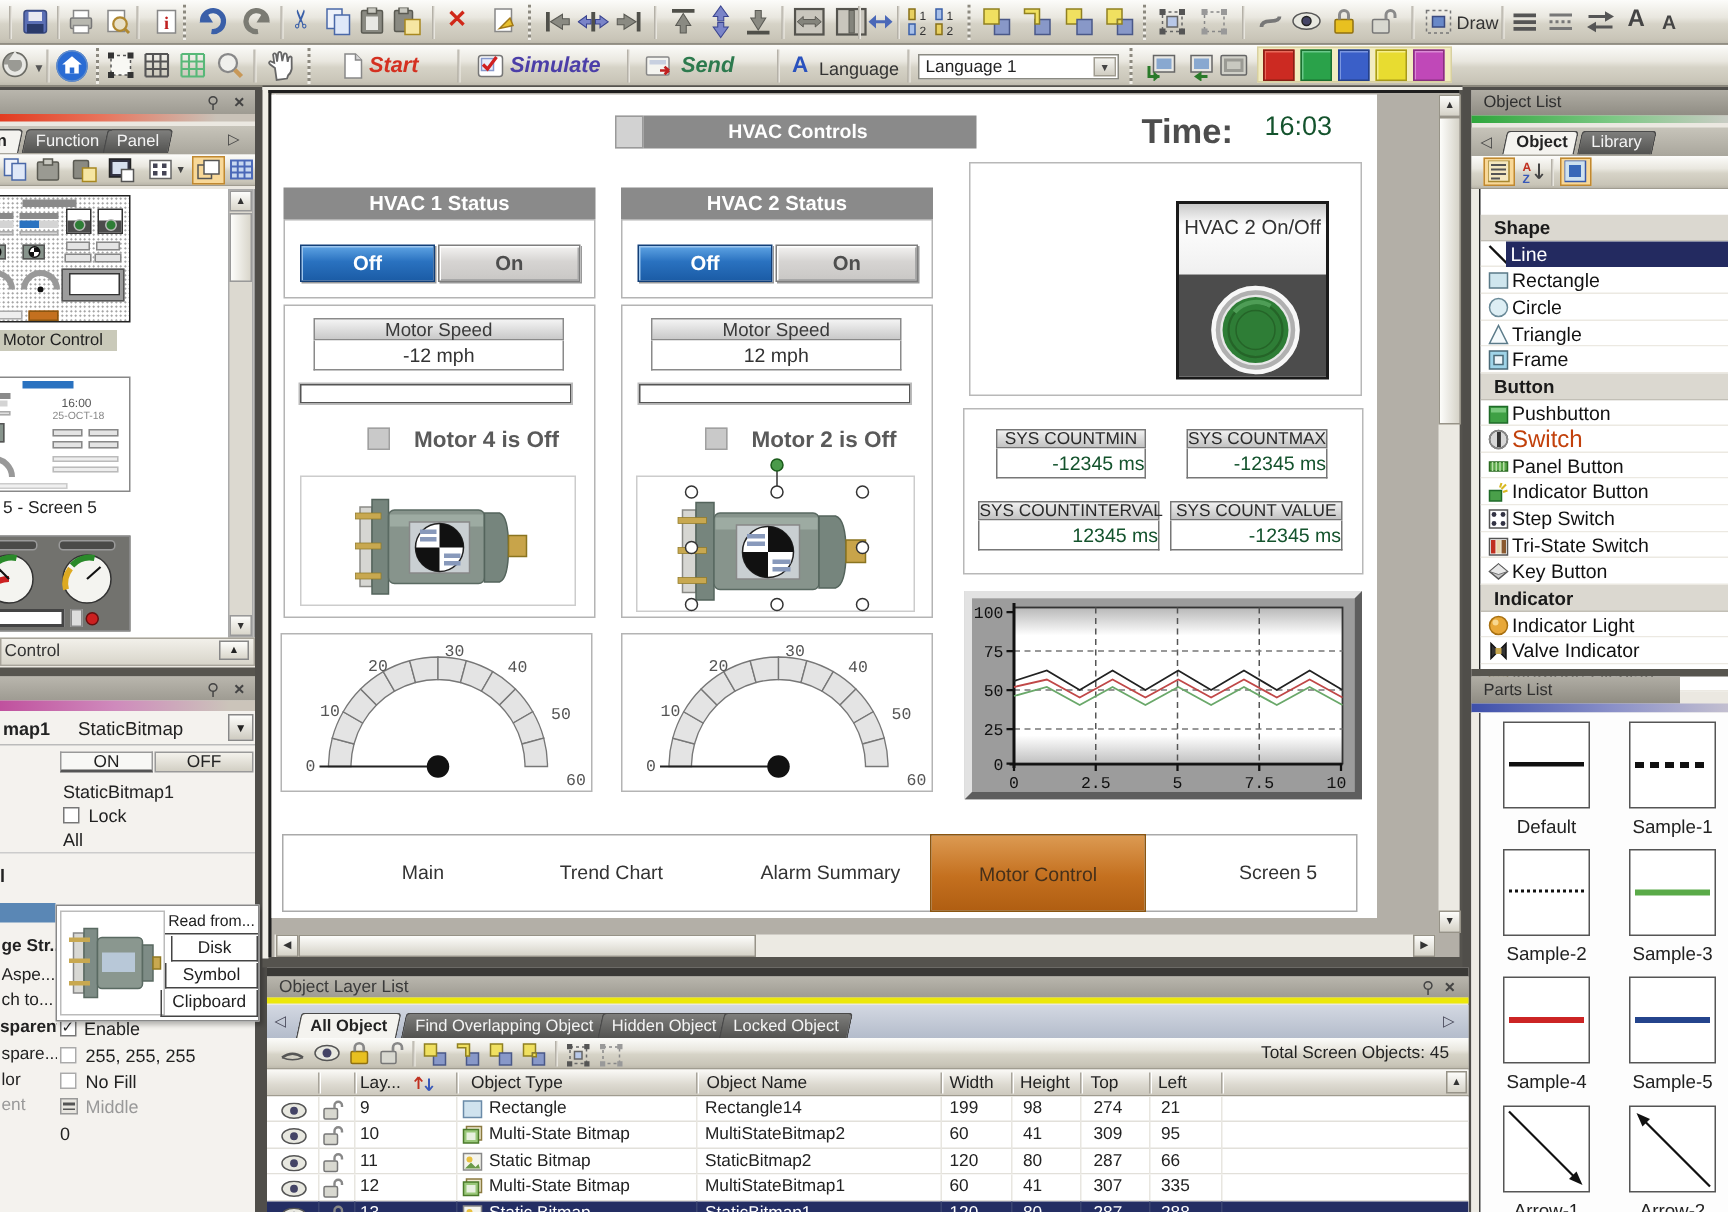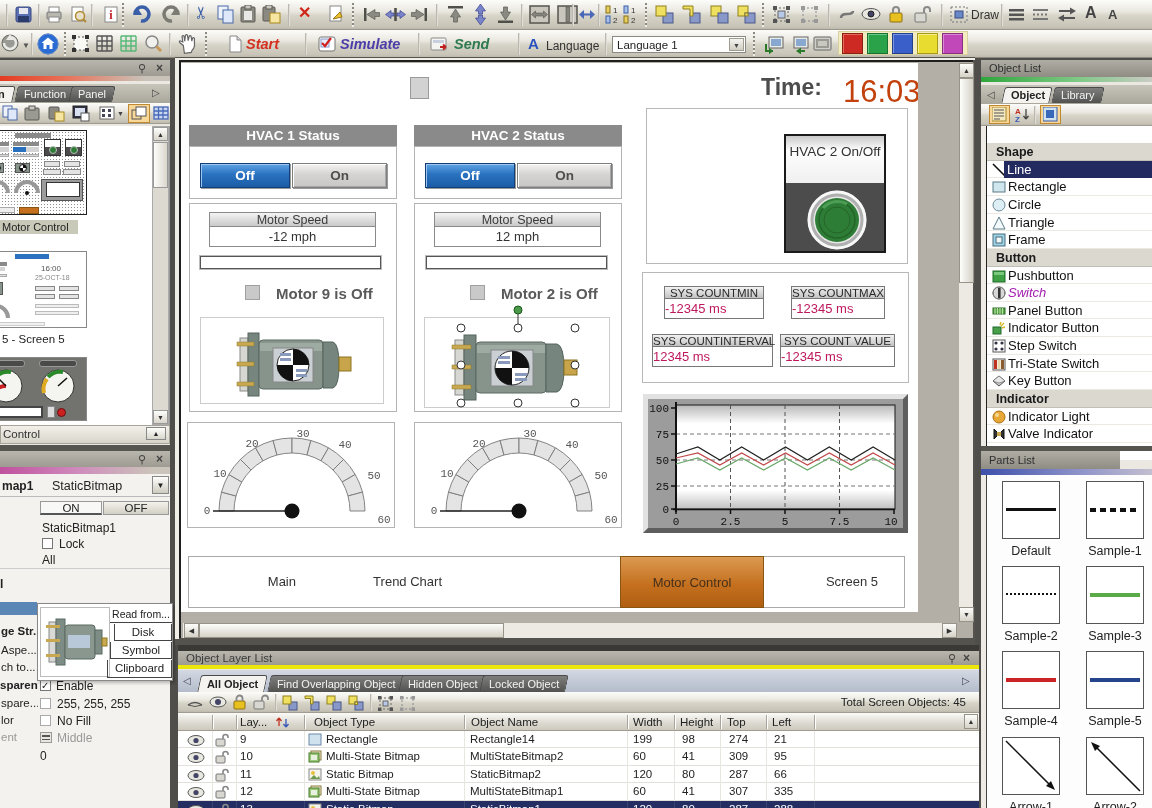--- a/index.html
+++ b/index.html
@@ -13,21 +13,21 @@
 .tab{position:absolute;top:2px;height:16px;line-height:15px;font-size:11px;padding:0 7px;background:linear-gradient(#7e7e7c,#525250);color:#f4f4f4;border:1px solid #4a4a4a;border-bottom:none;border-radius:3px 3px 0 0;transform:skewX(-12deg);}
 .tab>span{display:inline-block;transform:skewX(12deg);}
 .tab.act{background:#f4f3ef;color:#222;font-weight:bold;}
 .ghdr{background:#8a8a8a;color:#fff;font-weight:bold;font-size:13.5px;text-align:center;line-height:21px;}
 .gbox{background:#fff;border:1px solid #b4b4b4;}
 .offbtn{background:linear-gradient(#5fa4e4,#2a72c0 45%,#1b5ca6);border:1px solid #123f78;box-shadow:inset 1px 1px 0 #9cc6ee,1px 1px 0 #9a9a9a;color:#fff;font-weight:bold;font-size:13.5px;text-align:center;line-height:24px;}
 .onbtn{background:linear-gradient(#f4f3f2,#d6d4d2 45%,#c9c7c5);border:1px solid #7e7e7e;box-shadow:inset 1px 1px 0 #fff,inset -1px -1px 0 #a8a8a8,1px 1px 0 #9a9a9a;color:#4e4e4e;font-weight:bold;font-size:13.5px;text-align:center;line-height:24px;}
 .lblbar{background:linear-gradient(#f4f4f4,#c9c9c9);border:1px solid #8a8a8a;color:#3a3a3a;font-size:12.5px;text-align:center;line-height:14px;}
 .valbox{background:#fff;border:1px solid #8a8a8a;border-top:none;color:#333;font-size:13px;text-align:center;line-height:19px;}
 .lblbar2{background:linear-gradient(#f2f2f2,#c2c2c2);border:1px solid #777;color:#2a2a2a;font-size:11.5px;text-align:center;line-height:12px;white-space:nowrap;}
-.valbox2{background:#fff;border:1px solid #777;border-top:none;color:#be185d;font-size:13px;text-align:left;line-height:19px;}
+.valbox2{background:#fff;border:1px solid #777;border-top:none;color:#14532d;font-size:13px;text-align:right;line-height:19px;}
 .pushbox{width:102px;height:119px;border:2px solid #1a1a1a;}
 .pblabel{position:absolute;left:0;top:0;width:100%;height:47px;background:linear-gradient(#c9c9c9,#fdfdfd 30%,#f0f0f0);color:#333;font-size:13.5px;text-align:center;padding-top:8px;}
 .pbdark{position:absolute;left:0;top:47px;width:100%;height:68px;background:#4c4c4c;}
 .navlbl{height:52px;color:#333;font-size:13px;text-align:right;line-height:52px;white-space:nowrap;}
 .colsep{position:absolute;top:2px;width:1px;height:14px;background:#a8a49a;box-shadow:1px 0 0 #fff;}
 .sbtn{position:absolute;width:15px;height:15px;background:linear-gradient(#fdfdfb,#d5d2c7);border:1px solid #979388;font-size:7px;color:#333;text-align:center;line-height:13px;}
 </style></head>
 <body>
 
 <div class="abs tb" id="tb1" style="left:0;top:0;width:1152px;height:30px;border-bottom:1px solid #9a968b;">
@@ -526,38 +526,39 @@
 </div>
 
 <div class="abs" id="center" style="left:175px;top:57px;width:800px;height:588px;background:#55534e;">
   <div class="abs" style="left:0;top:1px;width:800px;height:2px;background:#f0eee7;"></div>
   <div class="abs" style="left:0;top:1px;width:4px;height:581px;background:#f0eee7;"></div>
   <div class="abs" style="left:4px;top:3px;width:794px;height:578px;background:#b3afa7;border-left:2px solid #1f1f1f;border-top:2px solid #1f1f1f;"></div>
   <div class="abs" style="left:6px;top:6px;width:3px;height:549px;background:#fff;"></div>
   <div class="abs" id="canvas" style="left:8px;top:6px;width:735px;height:549px;background:#fff;overflow:hidden;">
 
     <div class="abs" style="left:227px;top:14px;width:19px;height:22px;background:#d2d2d2;border:1px solid #9a9a9a;"></div>
+    <div class="abs" style="left:246px;top:14px;width:222px;height:22px;background:#8a8a8a;color:#fff;font-weight:bold;font-size:13px;text-align:center;line-height:22px;padding-right:16px;">HVAC Controls</div>
     <div class="abs" style="left:578px;top:11px;font-size:23px;font-weight:bold;color:#4d4d4d;">Time:</div>
-    <div class="abs" style="left:660px;top:11px;font-size:31px;color:#c2410c;">16:03</div>
+    <div class="abs" style="left:660px;top:11px;font-size:18px;color:#14532d;">16:03</div>
 
     <div class="abs ghdr" style="left:6px;top:62px;width:208px;height:21px;">HVAC 1 Status</div>
     <div class="abs gbox" style="left:6px;top:83px;width:208px;height:53px;"></div>
     <div class="abs offbtn" style="left:17px;top:100px;width:90px;height:25px;">Off</div>
     <div class="abs onbtn" style="left:109px;top:100px;width:95px;height:25px;">On</div>
     <div class="abs ghdr" style="left:231px;top:62px;width:208px;height:21px;">HVAC 2 Status</div>
     <div class="abs gbox" style="left:231px;top:83px;width:208px;height:53px;"></div>
     <div class="abs offbtn" style="left:242px;top:100px;width:90px;height:25px;">Off</div>
     <div class="abs onbtn" style="left:334px;top:100px;width:95px;height:25px;">On</div>
 
     <div class="abs gbox" style="left:6px;top:140px;width:208px;height:209px;"></div>
     <div class="abs lblbar" style="left:26px;top:149px;width:167px;height:15px;">Motor Speed</div>
     <div class="abs valbox" style="left:26px;top:164px;width:167px;height:20px;">-12 mph</div>
     <div class="abs" style="left:17px;top:193px;width:181px;height:13px;background:#fff;border:1px solid #555;outline:1px solid #bbb;"></div>
     <div class="abs" style="left:62px;top:222px;width:15px;height:15px;background:#c9c9c9;border:1px solid #a0a0a0;"></div>
-    <div class="abs" style="left:93px;top:222px;font-size:15px;font-weight:bold;color:#5a5a5a;">Motor 9 is Off</div>
+    <div class="abs" style="left:93px;top:222px;font-size:15px;font-weight:bold;color:#5a5a5a;">Motor 4 is Off</div>
     <div class="abs" style="left:17px;top:254px;width:184px;height:87px;border:1px solid #ccc;"></div>
 
     <div class="abs gbox" style="left:231px;top:140px;width:208px;height:209px;"></div>
     <div class="abs lblbar" style="left:251px;top:149px;width:167px;height:15px;">Motor Speed</div>
     <div class="abs valbox" style="left:251px;top:164px;width:167px;height:20px;">12 mph</div>
     <div class="abs" style="left:243px;top:193px;width:181px;height:13px;background:#fff;border:1px solid #555;outline:1px solid #bbb;"></div>
     <div class="abs" style="left:287px;top:222px;width:15px;height:15px;background:#c9c9c9;border:1px solid #a0a0a0;"></div>
     <div class="abs" style="left:318px;top:222px;font-size:15px;font-weight:bold;color:#5a5a5a;">Motor 2 is Off</div>
     <div class="abs" style="left:241px;top:254px;width:186px;height:91px;border:1px solid #ccc;"></div>
 
@@ -736,20 +737,21 @@
         <text x="196.5" y="131" font-size="11" font-family="Liberation Mono, monospace" fill="#111" text-anchor="middle">7.5</text>
         <text x="248" y="131" font-size="11" font-family="Liberation Mono, monospace" fill="#111" text-anchor="middle">10</text>
         <polyline points="33.0,60 54.9,53 76.8,66 98.7,53 120.6,66 142.5,53 164.4,66 186.3,53 208.2,66 230.1,53 252.0,66" fill="none" stroke="#222" stroke-width="1.2"></polyline>
         <polyline points="33.0,64 54.9,59 76.8,71 98.7,59 120.6,71 142.5,59 164.4,71 186.3,59 208.2,71 230.1,59 252.0,71" fill="none" stroke="#c04848" stroke-width="1.2"></polyline>
         <polyline points="33.0,70 54.9,64 76.8,76 98.7,64 120.6,76 142.5,64 164.4,76 186.3,64 208.2,76 230.1,64 252.0,76" fill="none" stroke="#6aa86a" stroke-width="1.2"></polyline>
       </svg>
 
     <div class="abs" style="left:5px;top:493px;width:717px;height:52px;background:#fff;border:1px solid #aaa;"></div>
     <div class="abs navlbl" style="left:33px;top:493px;width:80px;">Main</div>
     <div class="abs navlbl" style="left:179px;top:493px;width:80px;">Trend Chart</div>
+    <div class="abs navlbl" style="left:324px;top:493px;width:80px;">Alarm Summary</div>
     <div class="abs" style="left:437px;top:493px;width:144px;height:52px;background:linear-gradient(#dc9a52,#c4701f 55%,#b05e12);border:1px solid #8a5510;color:#46301a;font-size:13px;text-align:center;line-height:52px;">Motor Control</div>
     <div class="abs navlbl" style="left:615px;top:493px;width:80px;">Screen 5</div>
   </div>
 
   <div class="abs" style="left:784px;top:6px;width:14px;height:559px;background:#eceae3;">
     <div class="sbtn" style="left:0;top:0;">▲</div>
     <div class="abs" style="left:0;top:15px;width:15px;height:205px;background:linear-gradient(90deg,#fdfdfb,#d5d2c7);border:1px solid #979388;"></div>
     <div class="sbtn" style="left:0;top:544px;">▼</div>
   </div>
   <div class="abs" style="left:8px;top:566px;width:774px;height:15px;background:#eceae3;">
@@ -1074,21 +1076,21 @@
             <rect x="2" y="3" width="10" height="3" fill="#7ac87e"></rect>
           </svg>
           <div class="abs" style="left:21px;top:1px;font-size:13px;color:#111;">Pushbutton</div>
         </div>
         <div class="abs" style="left:0;top:141px;width:168px;height:18px;background:#fff;border-bottom:1px solid #ece9e2;">
           <svg class="abs" style="left:5px;top:2px" width="14" height="14">
             <circle cx="7" cy="7" r="6" fill="#d8d8d8" stroke="#444"></circle>
             <circle cx="7" cy="7" r="6" fill="none" stroke="#888"></circle>
             <rect x="6" y="2" width="2.6" height="10" fill="#333"></rect>
           </svg>
-          <div class="abs" style="left:21px;top:1px;font-size:13px;color:#a21caf;font-style:italic;">Switch</div>
+          <div class="abs" style="left:21px;top:1px;font-size:16px;color:#c2410c;">Switch</div>
         </div>
         <div class="abs" style="left:0;top:159px;width:168px;height:17px;background:#fff;border-bottom:1px solid #ece9e2;">
           <svg class="abs" style="left:5px;top:2px" width="14" height="14">
             <rect x="1" y="4" width="12" height="6" fill="#5aa84a" stroke="#2a6a20"></rect>
             <path d="M3 4 V10 M5.5 4 V10 M8 4 V10 M10.5 4 V10" stroke="#b8e0a8" stroke-width="1"></path>
           </svg>
           <div class="abs" style="left:21px;top:1px;font-size:13px;color:#111;">Panel Button</div>
         </div>
         <div class="abs" style="left:0;top:176px;width:168px;height:18px;background:#fff;border-bottom:1px solid #ece9e2;">
           <svg class="abs" style="left:5px;top:2px" width="14" height="14">

